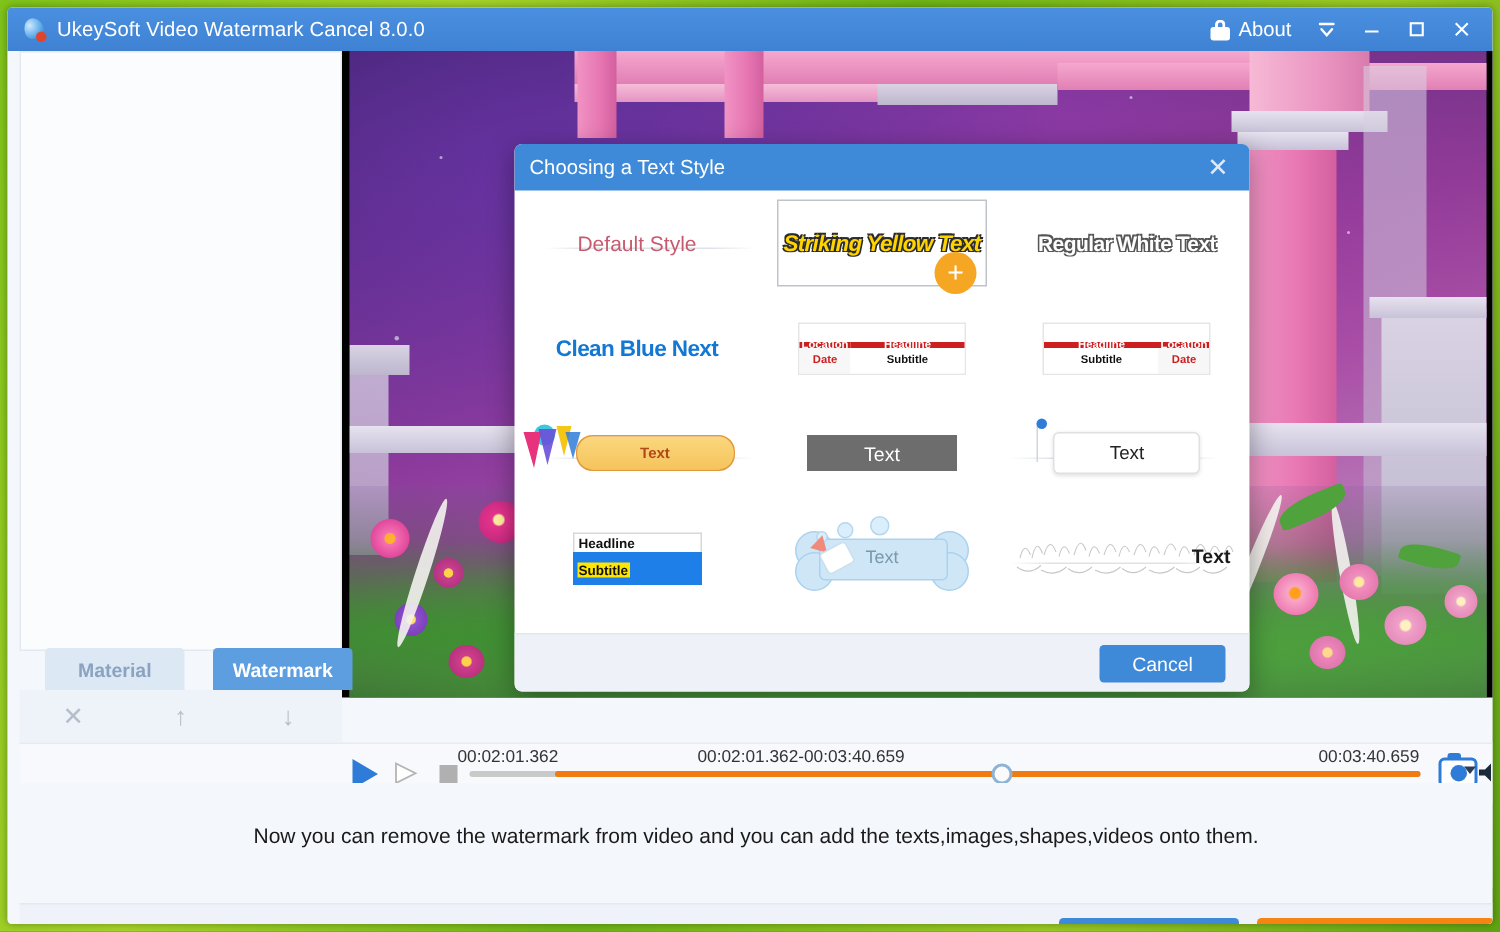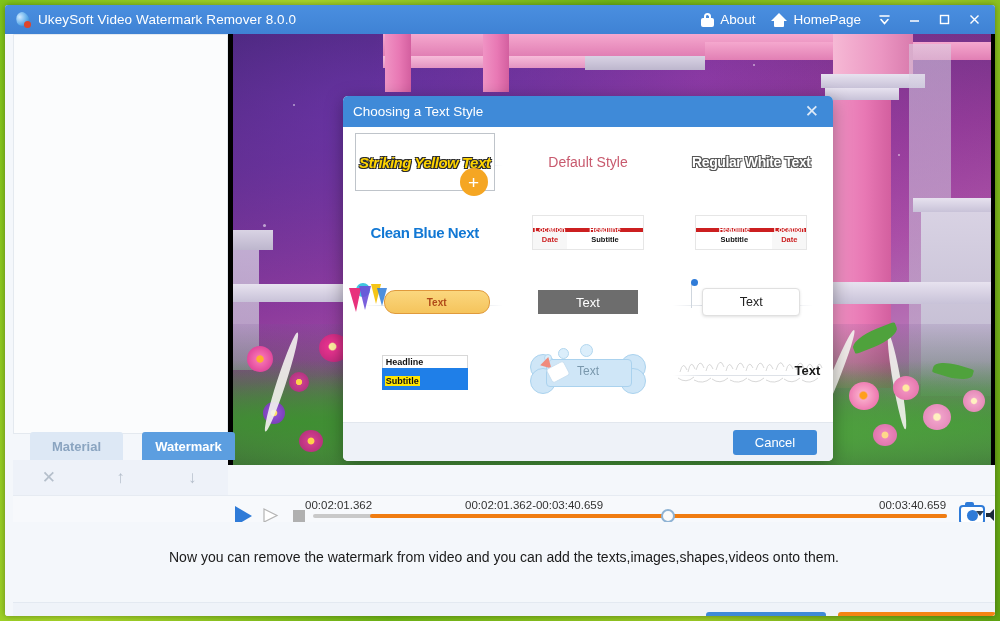--- a/index.html
+++ b/index.html
@@ -148,36 +148,29 @@
 </head>
 <body>
 
 <div id="app-window">
 
   <div id="titlebar">
     <div class="logo">
       <div class="drop"></div>
         <div class="dot"></div>
     </div>
-    <div class="title">UkeySoft Video Watermark Remover 8.0.0</div>
+    <div class="title">UkeySoft Video Watermark Cancel 8.0.0</div>
 
     <div class="right">
       <div class="tb-item">
         <span class="lock-ico">
             <i class="body"></i>
             <i class="shk"></i>
           </span>
         <span>About</span>
-      </div>
-      <div class="tb-item">
-        <span class="home-ico">
-            <i class="roof"></i>
-            <i class="base"></i>
-          </span>
-        <span>HomePage</span>
       </div>
       <div class="win-btn">
         <svg width="15" height="15" viewBox="0 0 15 15">
             <path d="M3 4h9M4 7.5l3.5 4 3.5-4" stroke="#fff" stroke-width="1.6" fill="none" stroke-linecap="round"></path>
           </svg>
       </div>
       <div class="win-btn">
         <svg width="15" height="15" viewBox="0 0 15 15">
             <path d="M3 9h9" stroke="#fff" stroke-width="1.4"></path>
           </svg>
@@ -269,27 +262,27 @@
         </div>
 
         <div id="dlg-grid">
           <div class="sep" style="left:20px;top:38px;width:140px;"></div>
           <div class="sep" style="left:20px;top:178px;width:140px;"></div>
           <div class="sep" style="left:330px;top:178px;width:140px;"></div>
           <div class="sep" style="left:330px;top:248px;width:140px;"></div>
 
           <div class="row">
             <div class="cell">
+              <span class="p-default">Default Style</span>
+            </div>
+            <div class="cell">
               <div class="sel-box">
                 <span class="p-yellow">Striking Yellow Text</span>
                 <span class="plus-badge">+</span>
               </div>
-            </div>
-            <div class="cell">
-              <span class="p-default">Default Style</span>
             </div>
             <div class="cell">
               <span class="p-white">Regular White Text</span>
             </div>
           </div>
 
           <div class="row">
             <div class="cell">
               <span class="p-blue">Clean Blue Next</span>
             </div>

